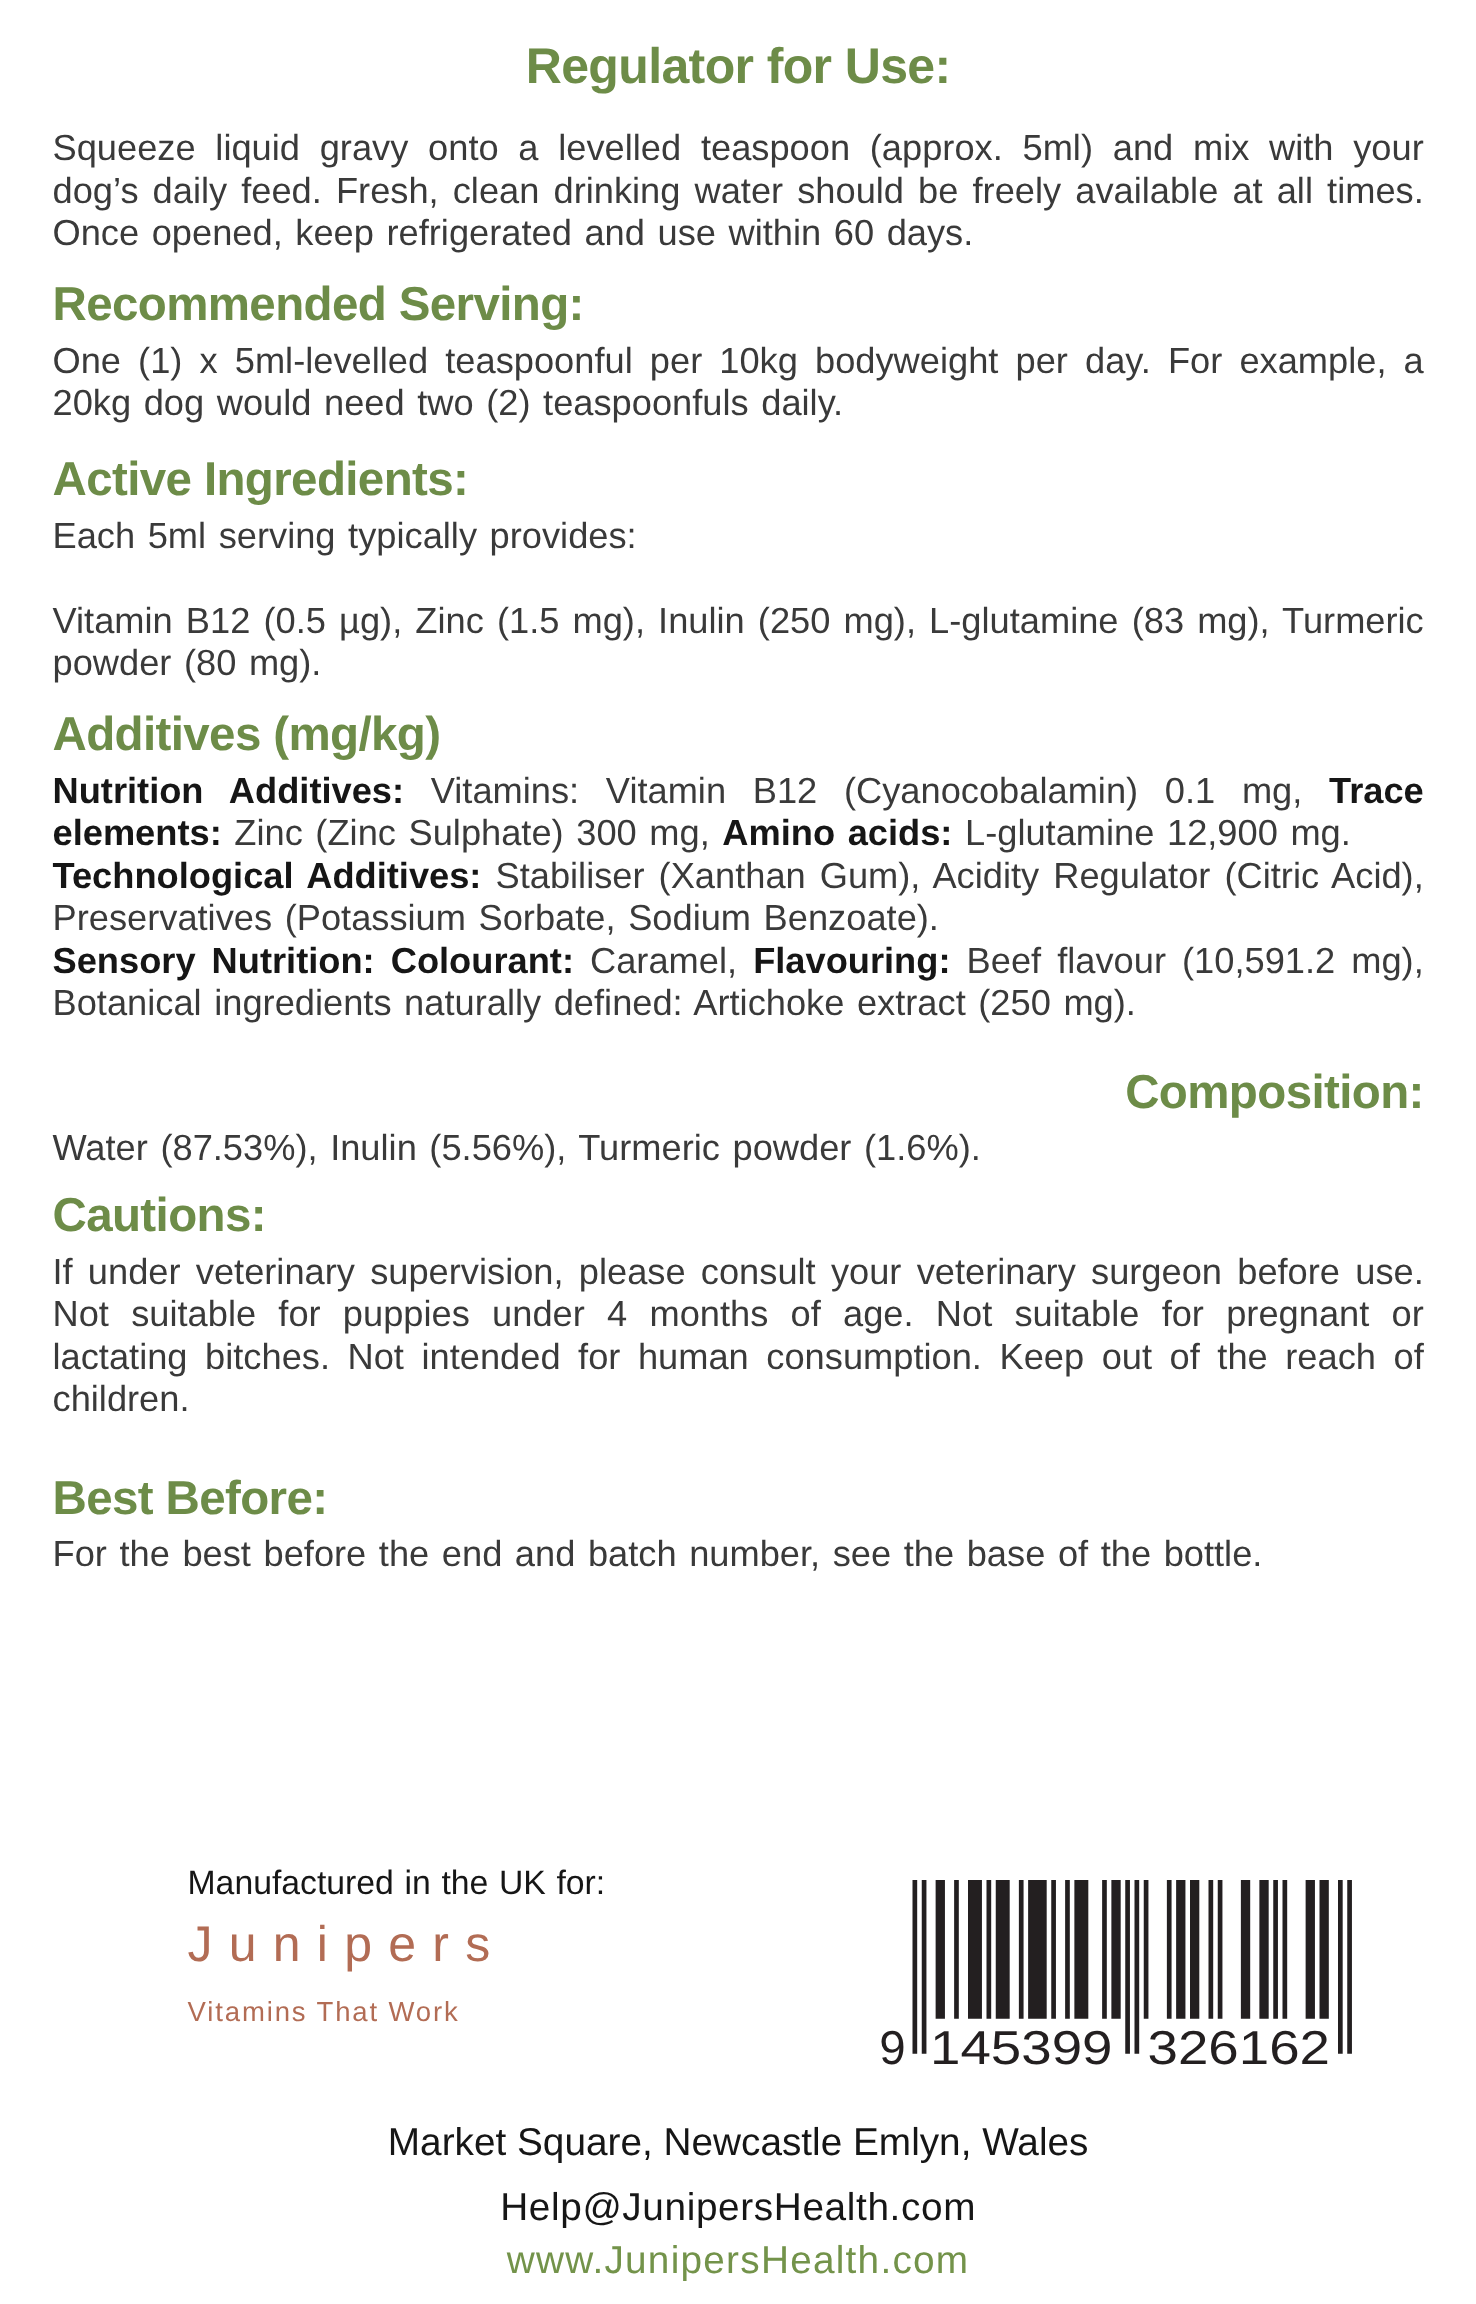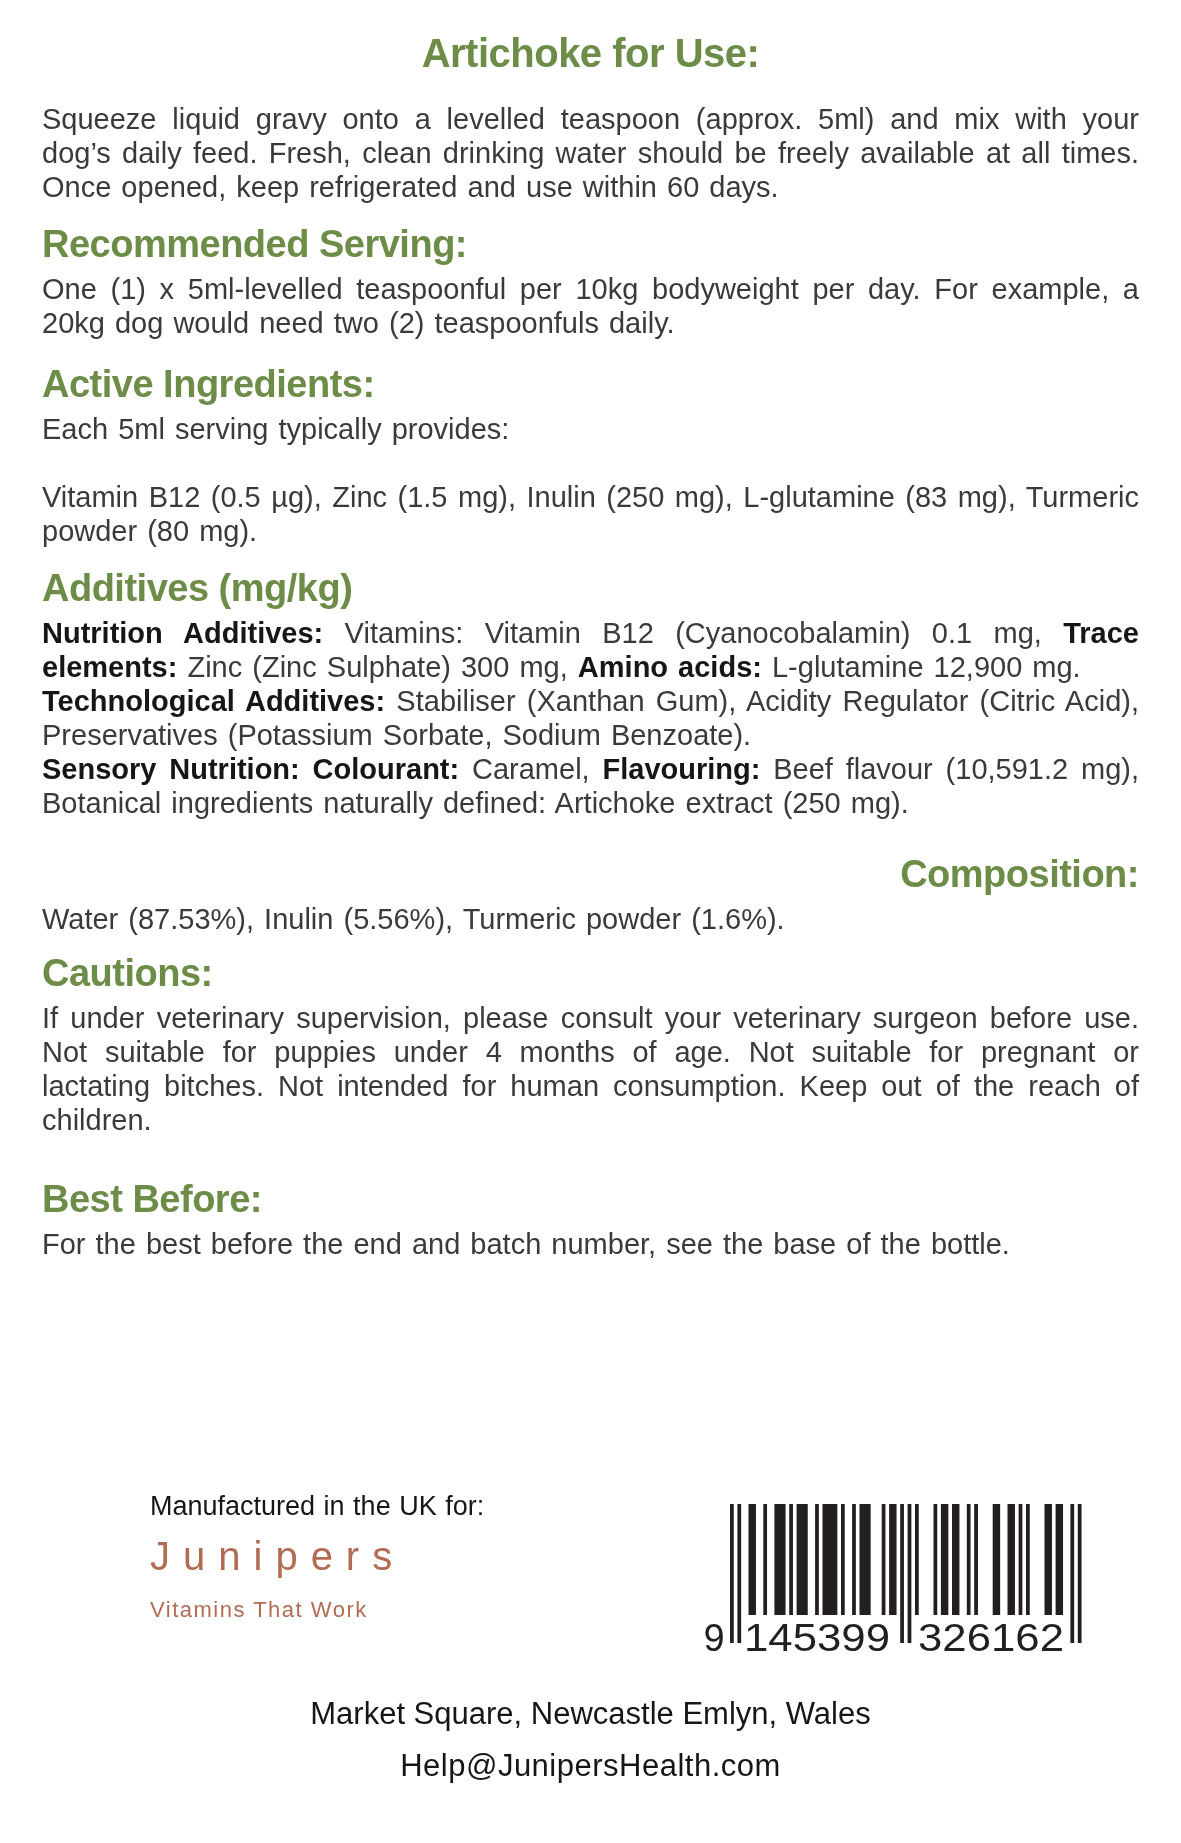--- a/index.html
+++ b/index.html
@@ -60,21 +60,21 @@
   .addr{top:204px;color:var(--strong,#1d1d1d);}
   .email{top:256px;color:var(--strong,#1d1d1d);letter-spacing:0.5px;}
   .web{top:298px;color:var(--link-green,#73934a);letter-spacing:1px;}
 </style>
 </head>
 <body>
 
 <div class="page">
   <div class="content">
 
-    <h1>Artichoke for Use:</h1>
+    <h1>Regulator for Use:</h1>
     <p>Squeeze liquid gravy onto a levelled teaspoon (approx. 5ml) and mix with your dog’s daily feed. Fresh, clean drinking water should be freely available at all times. Once opened, keep refrigerated and use within 60 days.</p>
 
     <h2 class="serving">Recommended Serving:</h2>
     <p>One (1) x 5ml-levelled teaspoonful per 10kg bodyweight per day. For example, a 20kg dog would need two (2) teaspoonfuls daily.</p>
 
     <h2 class="active">Active Ingredients:</h2>
     <p class="single">Each 5ml serving typically provides:</p>
     <p class="gap-top">Vitamin B12 (0.5 µg), Zinc (1.5 mg), Inulin (250 mg), L-glutamine (83 mg), Turmeric powder (80 mg).</p>
 
     <h2 class="additives">Additives (mg/kg)</h2>
@@ -132,14 +132,15 @@
           <rect x="370.40" y="0" width="3.75" height="139" fill="#231f20"></rect>
           <rect x="377.80" y="0" width="3.75" height="139" fill="#231f20"></rect>
           <text x="14" y="147" fill="#231f20" font-size="38" font-family="&quot;Liberation Sans&quot;,&quot;DejaVu Sans&quot;,sans-serif" text-anchor="middle">9</text>
           <text x="44" y="147" fill="#231f20" font-size="38" font-family="&quot;Liberation Sans&quot;,&quot;DejaVu Sans&quot;,sans-serif" textLength="146" lengthAdjust="spacingAndGlyphs">145399</text>
           <text x="218" y="147" fill="#231f20" font-size="38" font-family="&quot;Liberation Sans&quot;,&quot;DejaVu Sans&quot;,sans-serif" textLength="146" lengthAdjust="spacingAndGlyphs">326162</text>
         </svg>
     </div>
 
     <div class="addr">Market Square, Newcastle Emlyn, Wales</div>
     <div class="email">Help@JunipersHealth.com</div>
+    <div class="web">www.JunipersHealth.com</div>
   </div>
 </div>
 
 </body></html>

